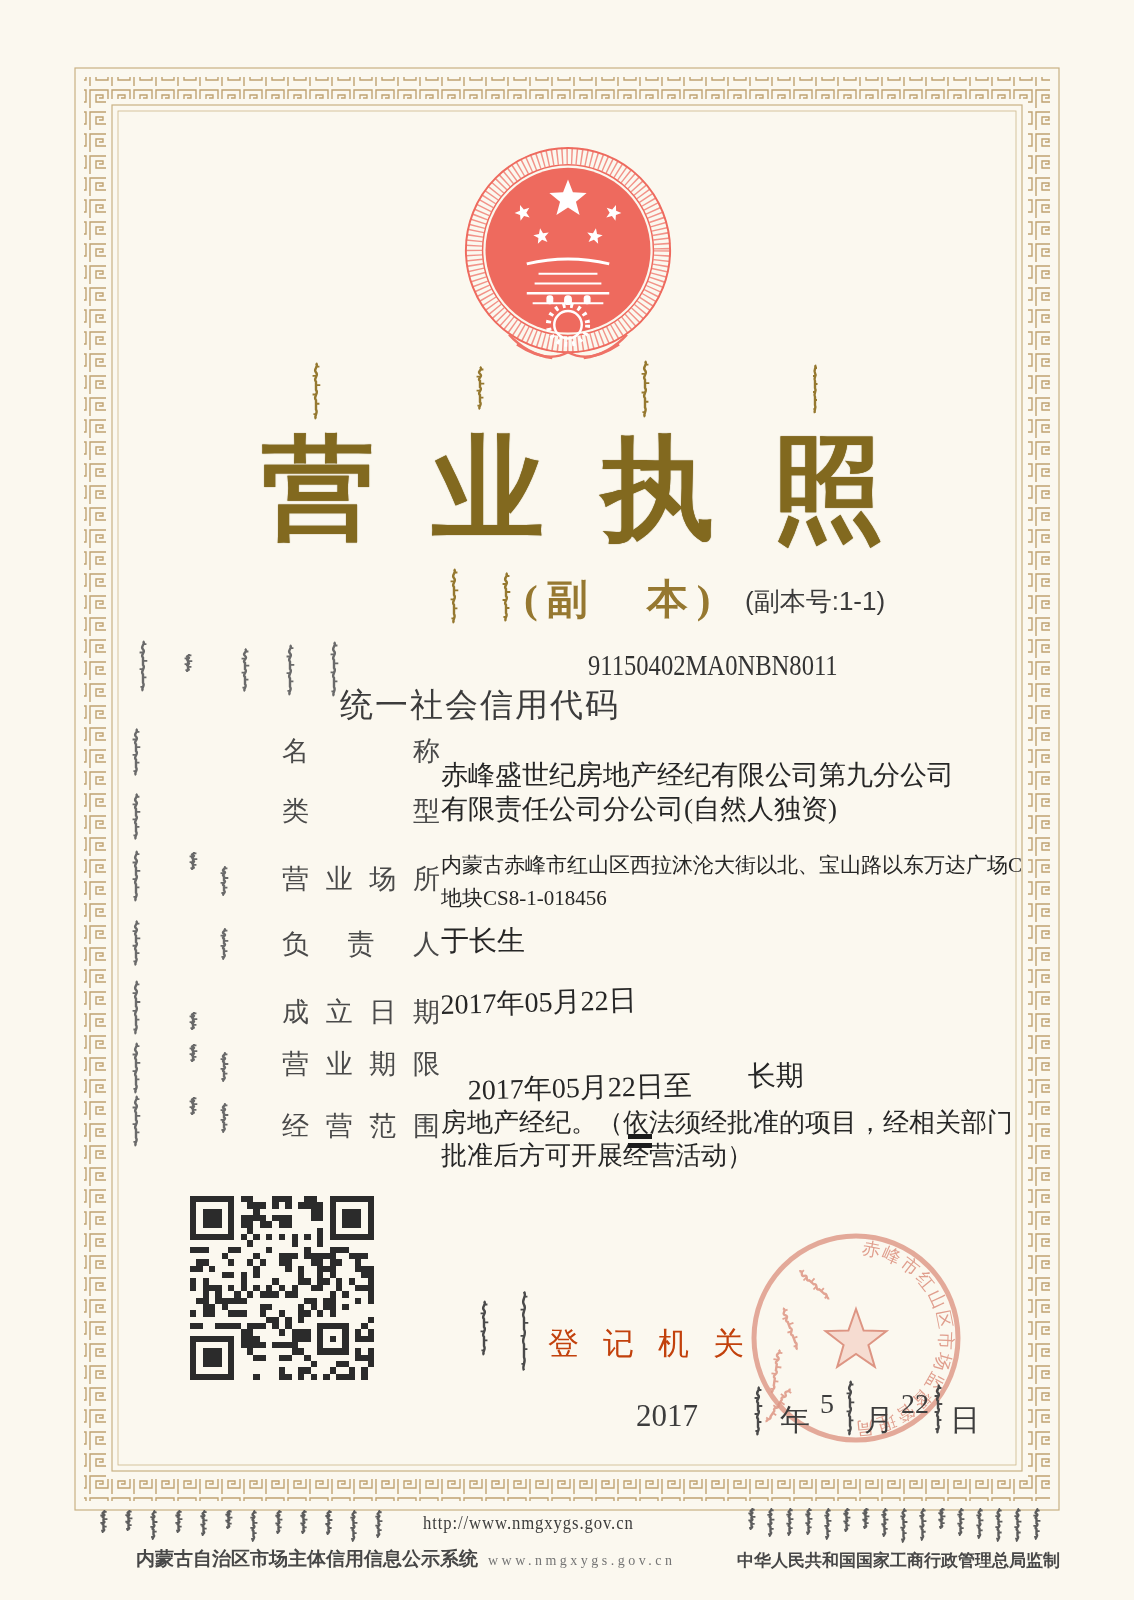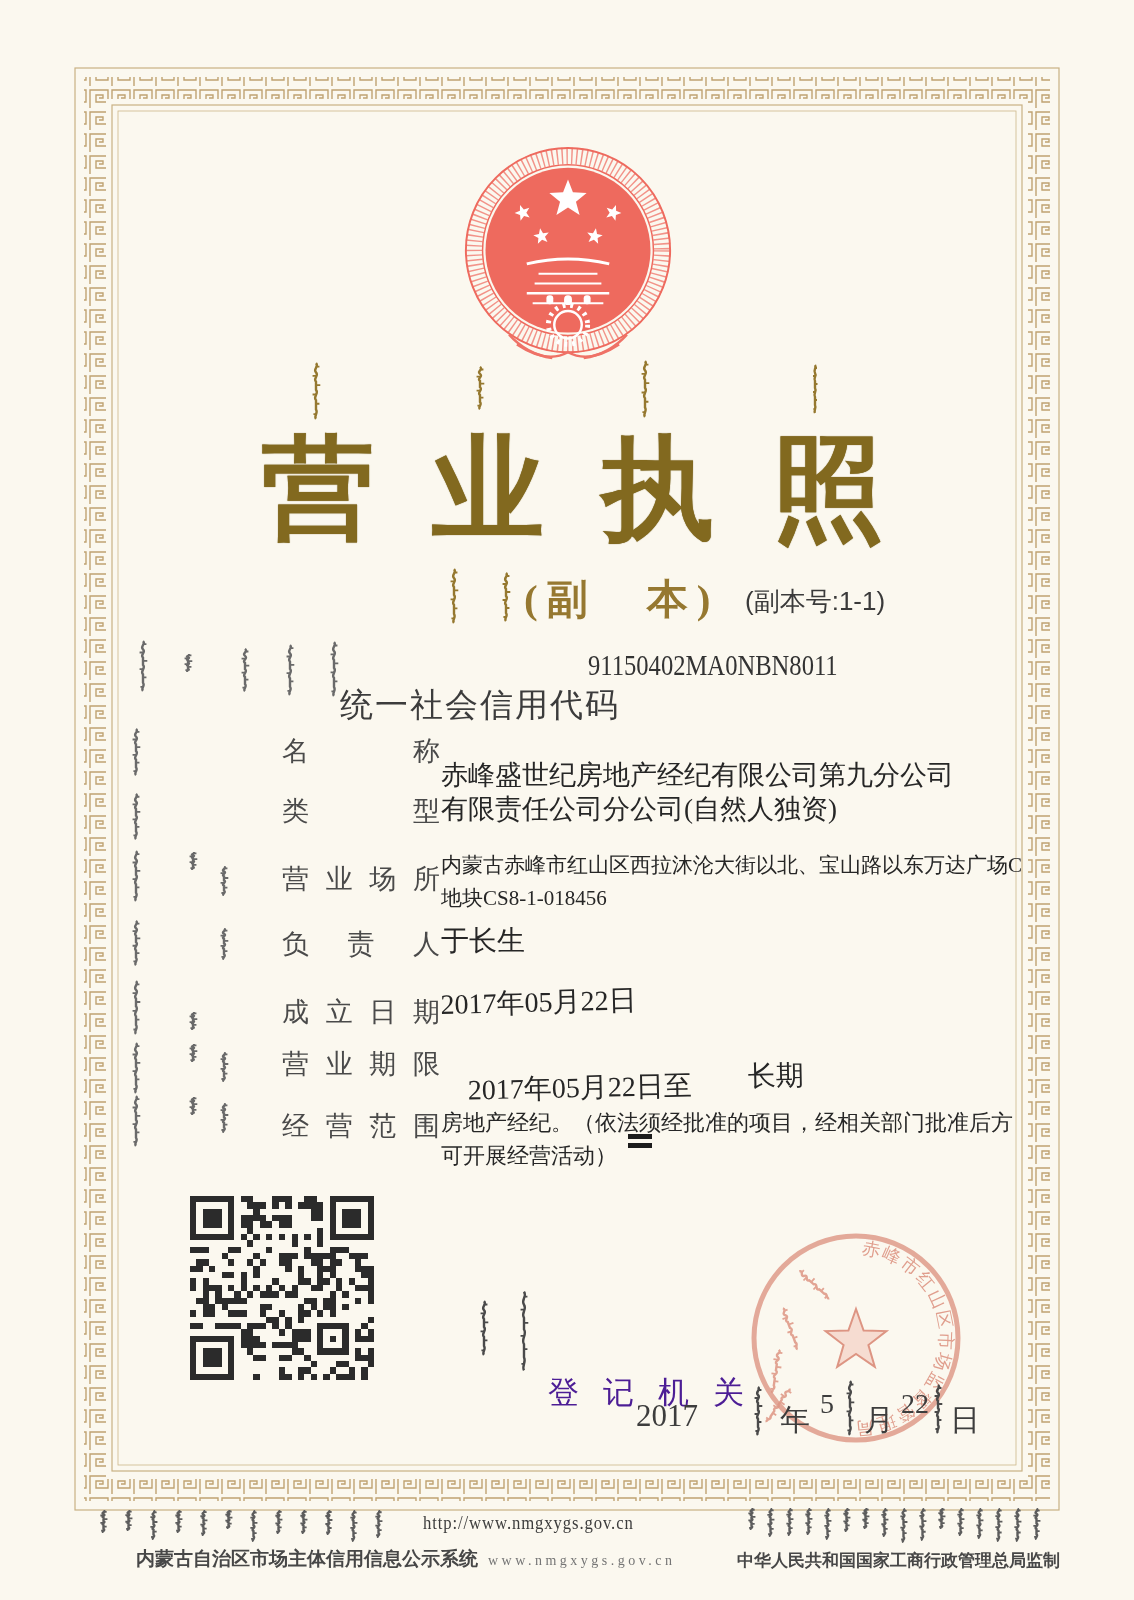--- a/index.html
+++ b/index.html
@@ -24,35 +24,35 @@
   .cclabel{left:340px;top:651px;font-size:33px;letter-spacing:2px;color:#3c3c3c;font-weight:500;margin-top:32px;}
   .cccode{left:588px;top:648px;font-size:30px;color:#333;font-family:"Liberation Serif",serif;
       transform:scaleX(.82);transform-origin:left center;white-space:nowrap;}
   
   .flabel{left:282px;width:158px;display:flex;justify-content:space-between;
       font-size:27px;color:#4a4a4a;font-weight:500;}
   .fval{left:441px;font-family:"Liberation Serif",serif;color:#262626;white-space:pre-wrap;}
   .f27{font-size:27px;}
   .f28{font-size:28px;}
   .wrap21{width:596px;font-size:21px;line-height:33px;}
-  .wrap22{width:578px;font-size:22px;line-height:33px;}
+  .wrap22{width:578px;font-size:26px;line-height:33px;}
   .tilt14{transform:rotate(-1.4deg);transform-origin:left bottom;}
   .tilt12{transform:rotate(-1.2deg);transform-origin:left bottom;}
   .val2{display:inline-block;margin-left:56px;transform:translateY(-8px);}
   .endmark{left:628px;top:1134px;width:24px;}
   .endmark div{height:5px;background:#1c1c1c;margin-bottom:4px;}
   
   .mg{position:absolute;width:12px;color:#6a6a6a;}
   .mg.gold{color:#95782f;}
   .mg.dark{color:#4a4a4a;}
   .mgi{width:11px;display:inline-block;vertical-align:top;color:#5d5d5d;}
   
   .qr{left:190px;top:1196px;width:184px;height:184px;}
   
-  .registry{left:548px;top:1372px;font-size:31px;letter-spacing:24px;color:#4c1d95;white-space:nowrap;}
+  .registry{left:548px;top:1323px;font-size:31px;letter-spacing:24px;color:#c2410c;white-space:nowrap;}
   
   .seal{left:742px;top:1224px;width:228px;height:228px;opacity:.88;mix-blend-mode:multiply;}
   
   .dateitem{font-family:"Liberation Serif",serif;color:#3d3d3d;white-space:nowrap;}
   
   .furl{left:423px;top:1512px;font-size:19px;color:#3d3d3d;font-family:"Liberation Serif",serif;
       transform:scaleX(.88);transform-origin:left center;white-space:nowrap;letter-spacing:1px;}
   .fleft2{left:96px;top:1546px;font-size:19px;color:#474747;font-weight:600;white-space:nowrap;margin-left:40px;}
   .fleft2url{font-size:14px;color:#757575;letter-spacing:3.5px;font-weight:400;
       font-family:"Liberation Serif",serif;margin-left:10px;}

